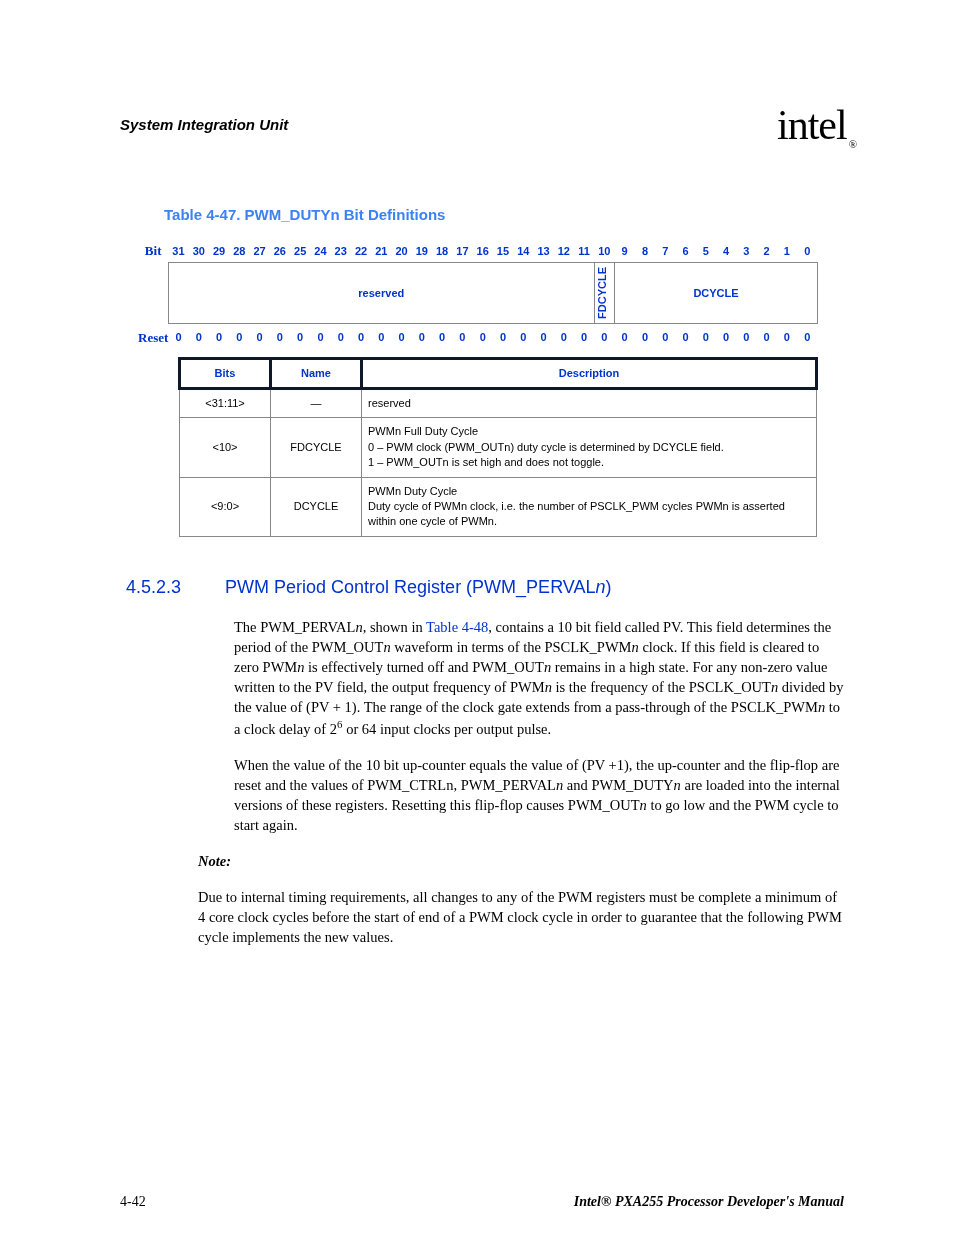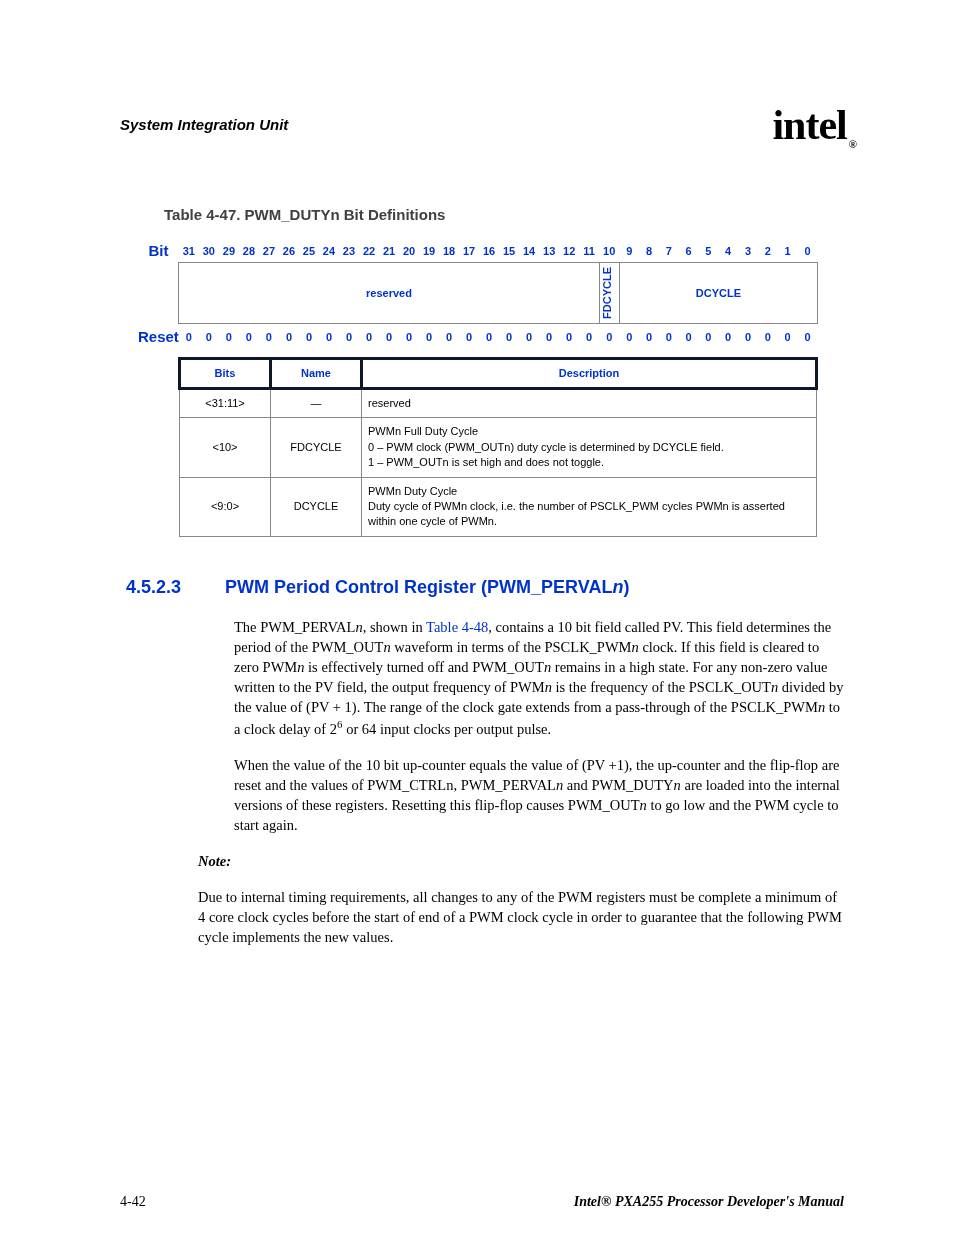--- a/index.html
+++ b/index.html
@@ -26,31 +26,31 @@
     font-style: italic;
     font-weight: bold;
     font-family: Arial, Helvetica, sans-serif;
     font-size: 15px;
   }
   .logo {
     position: absolute;
     top: 62px;
     right: 98px;
     font-family: "Times New Roman", serif;
-    font-weight: bold;
+    font-weight: normal;
     font-size: 42px;
     letter-spacing: -1px;
   }
   .logo .r {
     font-size: 11px;
     vertical-align: sub;
     margin-left: 2px;
   }
   .table-title {
-    color: #404040;
+    color: #3b82f6;
     font-family: Arial, Helvetica, sans-serif;
     font-weight: bold;
     font-size: 15px;
     margin-top: 70px;
     margin-bottom: 14px;
     margin-left: 44px;
   }
   .link-blue {
     color: #0033cc;
   }
@@ -72,22 +72,22 @@
   .hdr-row td {
     color: #0033cc;
     font-weight: bold;
     padding: 6px 2px;
     vertical-align: middle;
     line-height: 1.3;
   }
   .sideblue {
     color: #0033cc;
     font-weight: bold;
-    font-family: Liberation Sans, sans-serif;
-    font-size: 15px;
+    font-family: Liberation Serif, serif;
+    font-size: 13px;
     text-align: right;
     padding-right: 6px;
   }
   .bitnum {
     width: 20.3px;
     color: #0033cc;
     font-weight: bold;
     font-size: 11px;
     padding: 4px 0 !important;
   }
@@ -137,21 +137,21 @@
   .section-row {
     display: flex;
     gap: 44px;
     margin-top: 38px;
     margin-bottom: 18px;
     margin-left: -12px;
   }
   .section-num, .section-title {
     color: #0033cc;
     font-family: Arial, Helvetica, sans-serif;
-    font-weight: bold;
+    font-weight: normal;
     font-size: 18px;
   }
   
   .body-block {
     margin-left: 96px;
     margin-right: 0;
     font-size: 14.5px;
     line-height: 1.38;
   }
   .body-block p { margin: 0 0 16px 0; }

